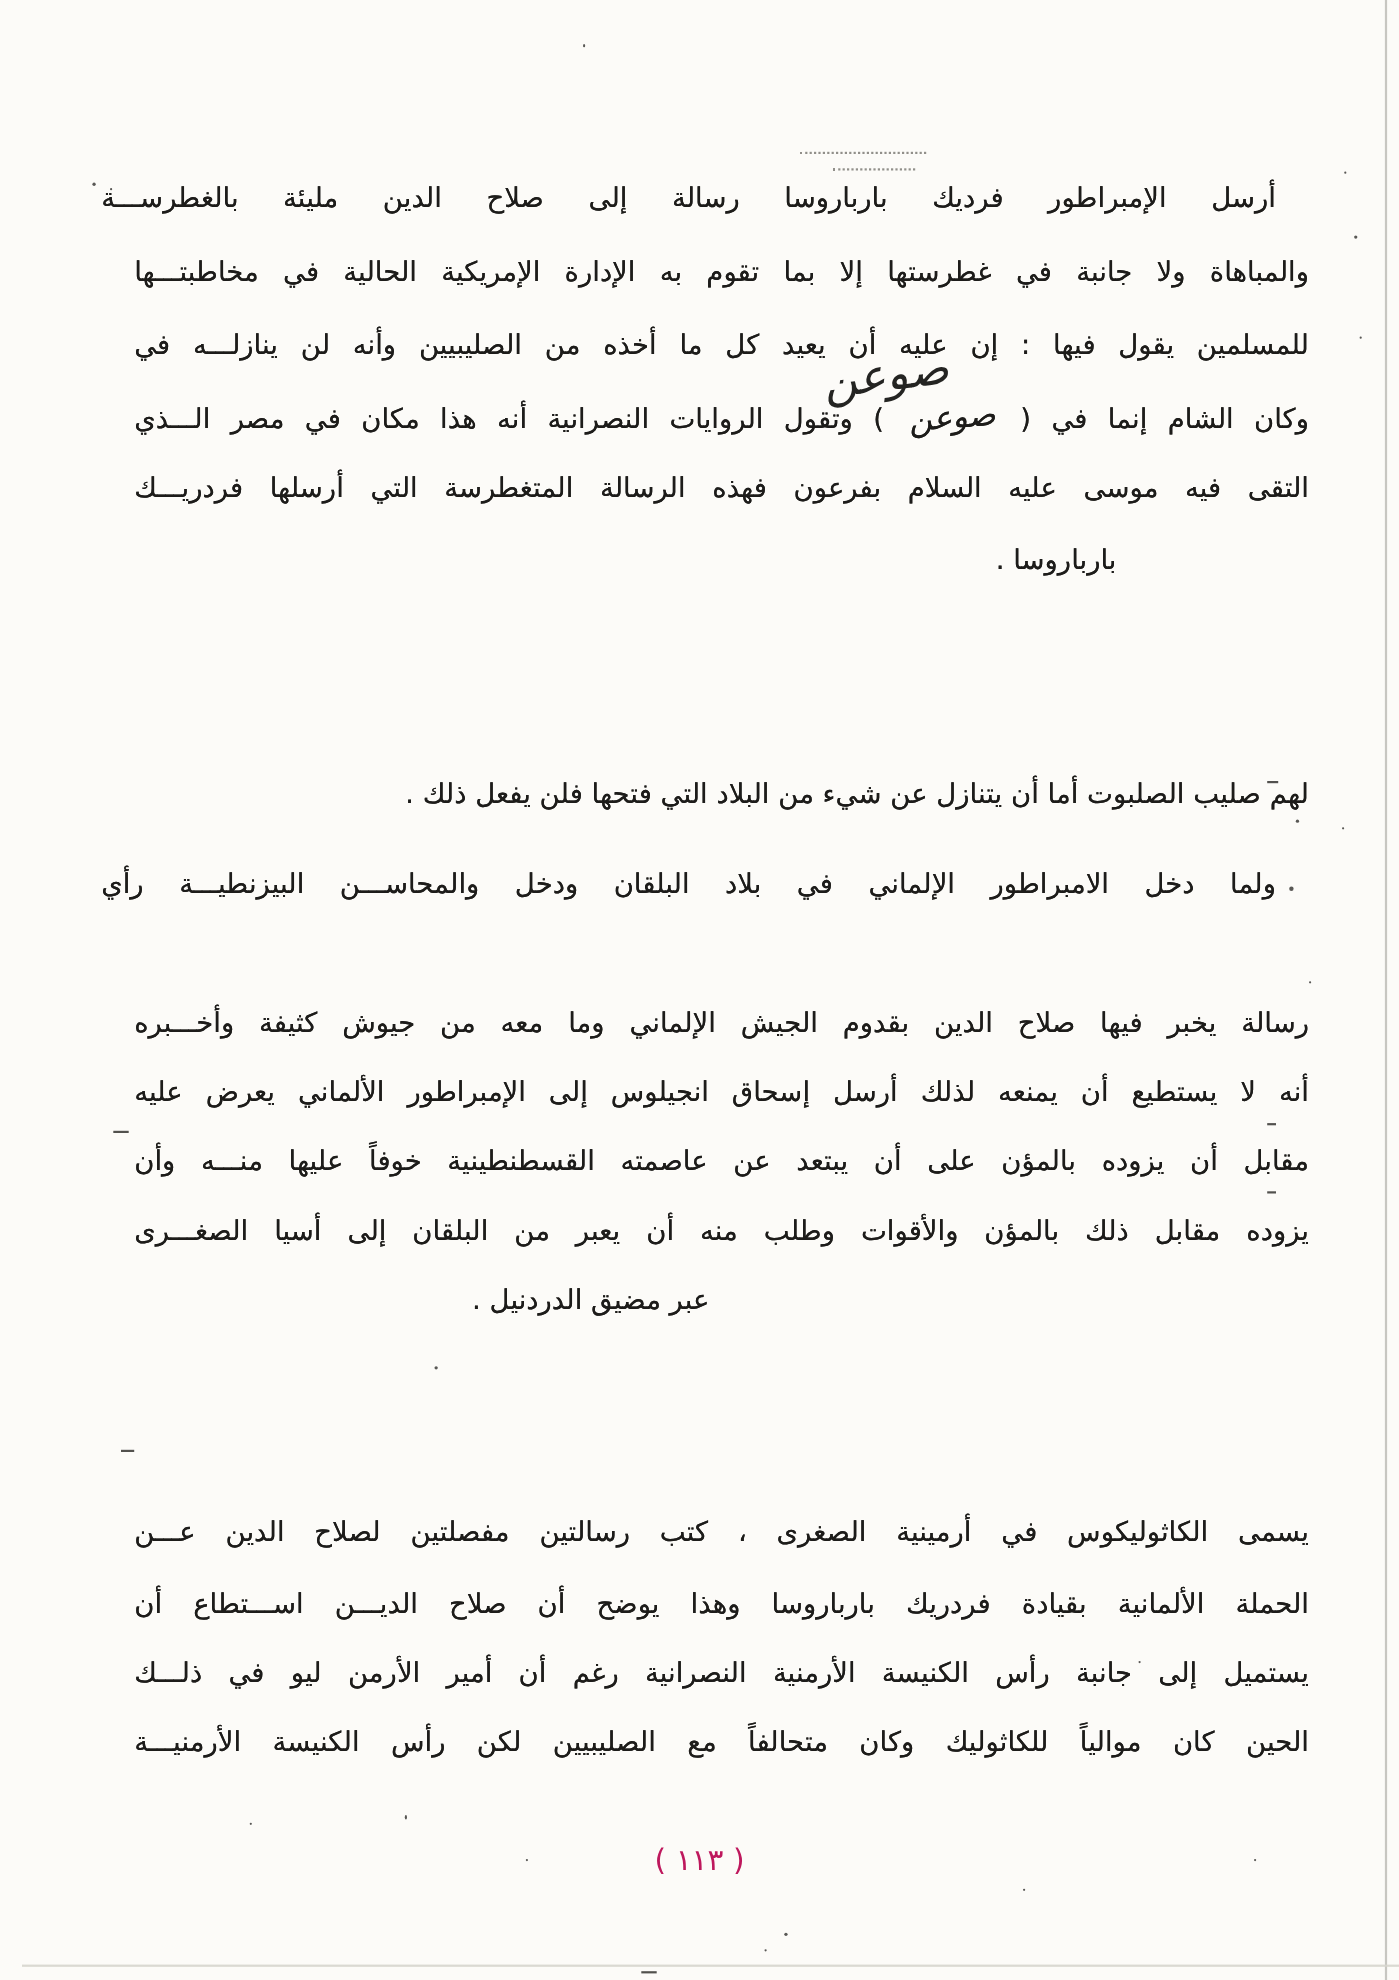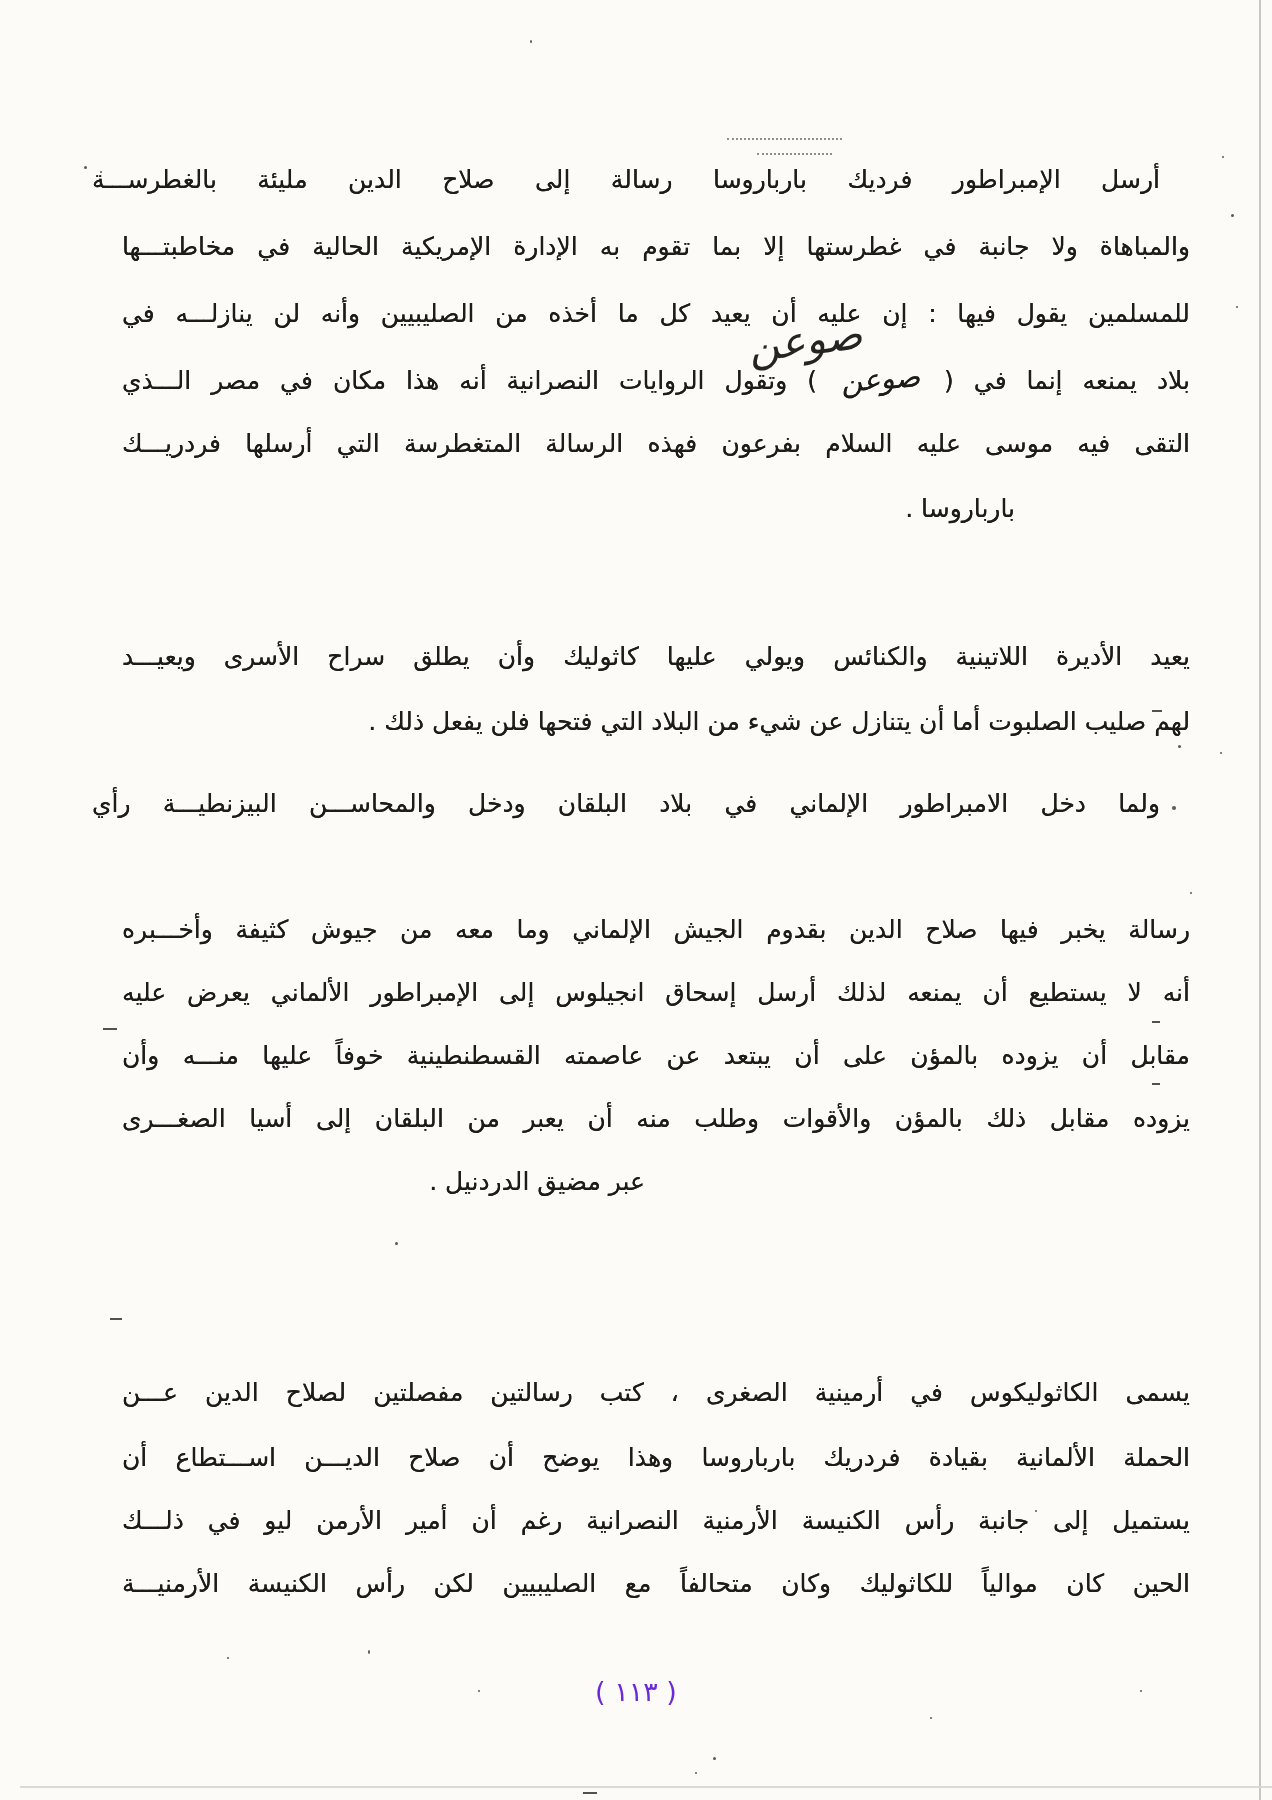--- a/index.html
+++ b/index.html
@@ -41,21 +41,21 @@
     font-size:29px;
     transform:rotate(-4deg);
     padding:0 4px;
   }
   .page-number{
     position:absolute;
     top:1676px;left:0;width:100%;
     text-align:center;
     direction:rtl;
     font-size:27px;
-    color:#6d28d9;
+    color:#be185d;
     letter-spacing:3px;
   }
   
   .scan-edge-right{
     position:absolute;top:0;bottom:0;left:1259px;width:2px;
     background:#b9b9b3;opacity:.8;
   }
   .scan-edge-bottom{
     position:absolute;left:20px;right:0;top:1786px;height:2px;
     background:#d6d5cd;opacity:.9;
@@ -65,27 +65,26 @@
   .pencil{position:absolute;border-top:2px dotted #77756f;opacity:.8;}
 </style>
 </head>
 <body>
 
 <div class="page">
 
   <div class="line justify indent" style="top:158px">أرسل الإمبراطور فرديك بارباروسا رسالة إلى صلاح الدين مليئة بالغطرســـة</div>
   <div class="line justify" style="top:225px">والمباهاة ولا جانبة في غطرستها إلا بما تقوم به الإدارة الإمريكية الحالية في مخاطبتـــها</div>
   <div class="line justify" style="top:292px">للمسلمين يقول فيها : إن عليه أن يعيد كل ما أخذه من الصليبيين وأنه لن ينازلـــه في</div>
-  <div class="line justify" style="top:357px"><span>بلاد يمنعه إنما في ( </span><span class="hand-inline">صوعن</span><span> ) وتقول الروايات النصرانية أنه هذا مكان في مصر الـــذي</span></div>
+  <div class="line justify" style="top:357px"><span>وكان الشام إنما في ( </span><span class="hand-inline">صوعن</span><span> ) وتقول الروايات النصرانية أنه هذا مكان في مصر الـــذي</span></div>
   <div class="line justify" style="top:422px">التقى فيه موسى عليه السلام بفرعون فهذه الرسالة المتغطرسة التي أرسلها فردريـــك</div>
   <div class="line endline indent-mid" style="top:487px">بارباروسا .</div>
 
   <div class="hand-note">صوعن</div>
 
-  <div class="line justify" style="top:635px">يعيد الأديرة اللاتينية والكنائس ويولي عليها كاثوليك وأن يطلق سراح الأسرى ويعيـــد</div>
   <div class="line endline" style="top:700px">لهم صليب الصلبوت أما أن يتنازل عن شيء من البلاد التي فتحها فلن يفعل ذلك .</div>
 
   <div class="line justify indent" style="top:782px">ولما دخل الامبراطور الإلماني في بلاد البلقان ودخل والمحاســـن البيزنطيـــة رأي</div>
   <div class="line justify" style="top:908px">رسالة يخبر فيها صلاح الدين بقدوم الجيش الإلماني وما معه من جيوش كثيفة وأخـــبره</div>
   <div class="line justify" style="top:971px">أنه لا يستطيع أن يمنعه لذلك أرسل إسحاق انجيلوس إلى الإمبراطور الألماني يعرض عليه</div>
   <div class="line justify" style="top:1034px">مقابل أن يزوده بالمؤن على أن يبتعد عن عاصمته القسطنطينية خوفاً عليها منـــه وأن</div>
   <div class="line justify" style="top:1097px">يزوده مقابل ذلك بالمؤن والأقوات وطلب منه أن يعبر من البلقان إلى أسيا الصغـــرى</div>
   <div class="line endline indent-deep" style="top:1160px">عبر مضيق الدردنيل .</div>
 
   <div class="line justify" style="top:1371px">يسمى الكاثوليكوس في أرمينية الصغرى ، كتب رسالتين مفصلتين لصلاح الدين عـــن</div>

